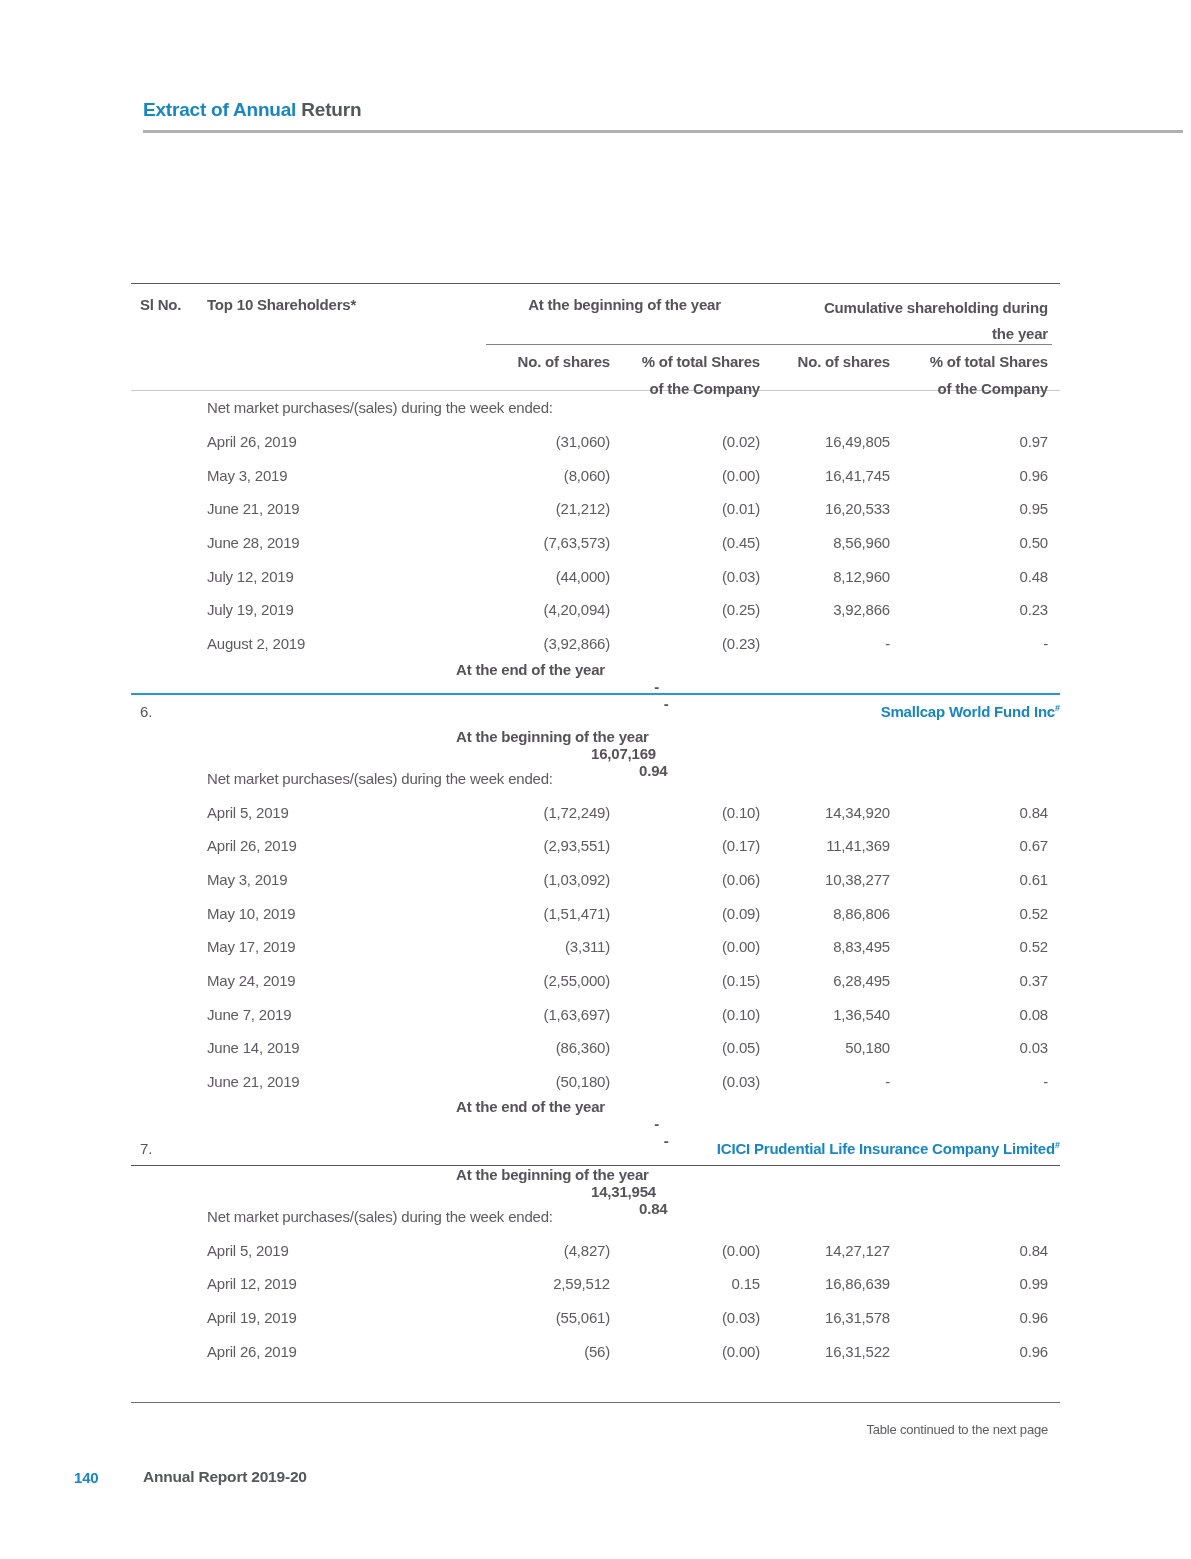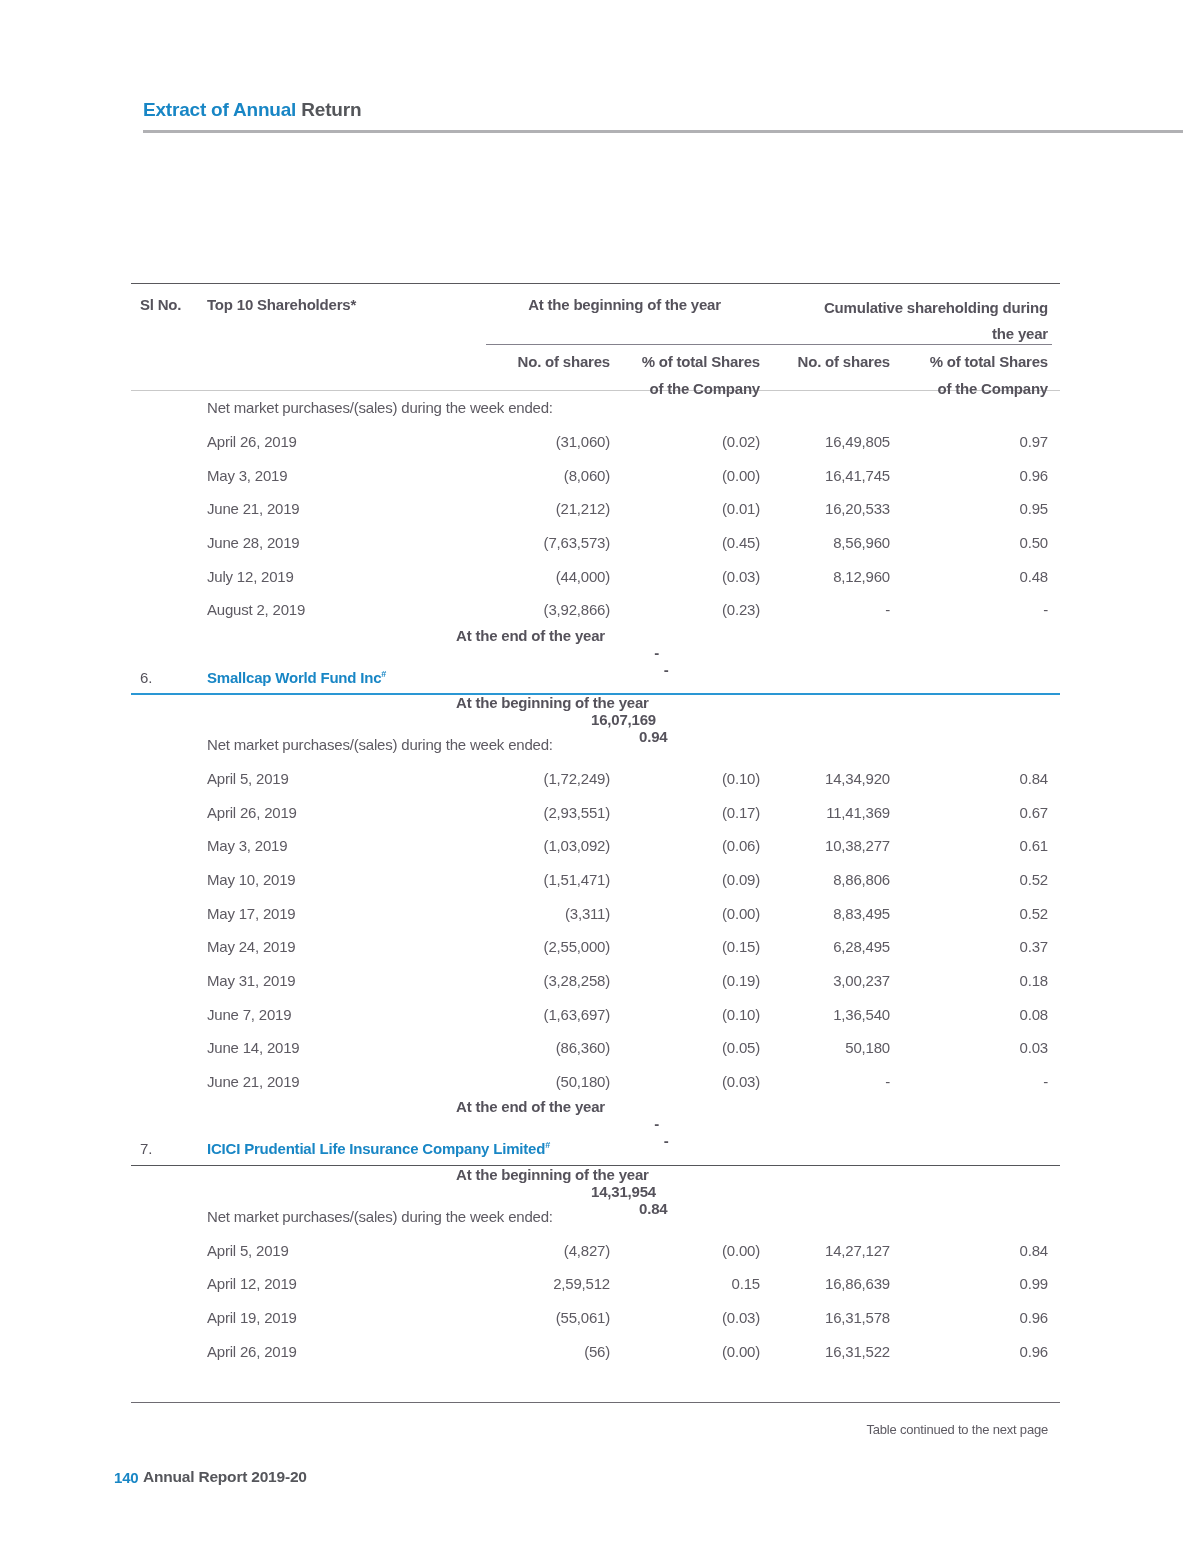--- a/index.html
+++ b/index.html
@@ -32,30 +32,30 @@
   .cnum2{width:150px;text-align:right;padding-right:3px;flex:none;}
   .cnum3{width:127px;text-align:right;flex:none;}
   .cnum4{width:170px;text-align:right;padding-right:12px;flex:none;}
   .cgroup1{width:277px;text-align:center;flex:none;}
   .cgroup2{width:297px;text-align:right;padding-right:12px;flex:none;line-height:26px;}
 
   .rows{position:relative;}
   .row{display:flex;height:33.7px;align-items:center;}
   .row .note-cell{flex:1;}
   .row.bold{font-weight:bold;color:var(--emph);flex-direction:column;}
-  .row .section-name{color:var(--accent);font-weight:bold;}
+  .row .section-name{color:var(--accent);font-weight:bold;text-align:right;}
   .row .sl{color:var(--emph);}
   sup{font-size:9px;vertical-align:super;letter-spacing:0;}
   .abs-line{position:absolute;left:0;width:929px;}
   .abs-line.blue{height:2px;background:var(--div-blue);}
   .abs-line.dark{height:1px;background:var(--div-dark);}
   .abs-line.bottom{height:1px;background:#6e6b72;}
 
   .continuation{position:absolute;left:131px;top:1422px;width:917px;text-align:right;font-size:13px;color:var(--body);}
-  .footer-pagenum{position:absolute;left:74px;top:1469px;font-size:15px;font-weight:bold;color:var(--accent);margin-left:40px;}
+  .footer-pagenum{position:absolute;left:74px;top:1469px;font-size:15px;font-weight:bold;color:var(--accent);}
   .footer-text{position:absolute;left:143px;top:1468px;font-size:15.5px;font-weight:600;color:#55565b;}
 </style>
 </head>
 <body>
 
 <div class="page-title">
   <span class="accent">Extract of Annual</span><span class="rest"> Return</span>
 </div>
 <div class="title-rule"></div>
 
@@ -126,20 +126,28 @@
       <div class="row">
         <div class="c0"></div>
         <div class="clabel">July 12, 2019</div>
         <div class="cnum1">(44,000)</div>
         <div class="cnum2">(0.03)</div>
         <div class="cnum3">8,12,960</div>
         <div class="cnum4">0.48</div>
       </div>
       <div class="row">
         <div class="c0"></div>
+        <div class="clabel">July 19, 2019</div>
+        <div class="cnum1">(4,20,094)</div>
+        <div class="cnum2">(0.25)</div>
+        <div class="cnum3">3,92,866</div>
+        <div class="cnum4">0.23</div>
+      </div>
+      <div class="row">
+        <div class="c0"></div>
         <div class="clabel">August 2, 2019</div>
         <div class="cnum1">(3,92,866)</div>
         <div class="cnum2">(0.23)</div>
         <div class="cnum3">-</div>
         <div class="cnum4">-</div>
       </div>
       <div class="row bold">
         <div class="c0"></div>
         <div class="clabel">At the end of the year</div>
         <div class="cnum1"></div>
@@ -209,28 +217,20 @@
       <div class="row">
         <div class="c0"></div>
         <div class="clabel">May 24, 2019</div>
         <div class="cnum1">(2,55,000)</div>
         <div class="cnum2">(0.15)</div>
         <div class="cnum3">6,28,495</div>
         <div class="cnum4">0.37</div>
       </div>
       <div class="row">
         <div class="c0"></div>
-        <div class="clabel">May 31, 2019</div>
-        <div class="cnum1">(3,28,258)</div>
-        <div class="cnum2">(0.19)</div>
-        <div class="cnum3">3,00,237</div>
-        <div class="cnum4">0.18</div>
-      </div>
-      <div class="row">
-        <div class="c0"></div>
         <div class="clabel">June 7, 2019</div>
         <div class="cnum1">(1,63,697)</div>
         <div class="cnum2">(0.10)</div>
         <div class="cnum3">1,36,540</div>
         <div class="cnum4">0.08</div>
       </div>
       <div class="row">
         <div class="c0"></div>
         <div class="clabel">June 14, 2019</div>
         <div class="cnum1">(86,360)</div>

